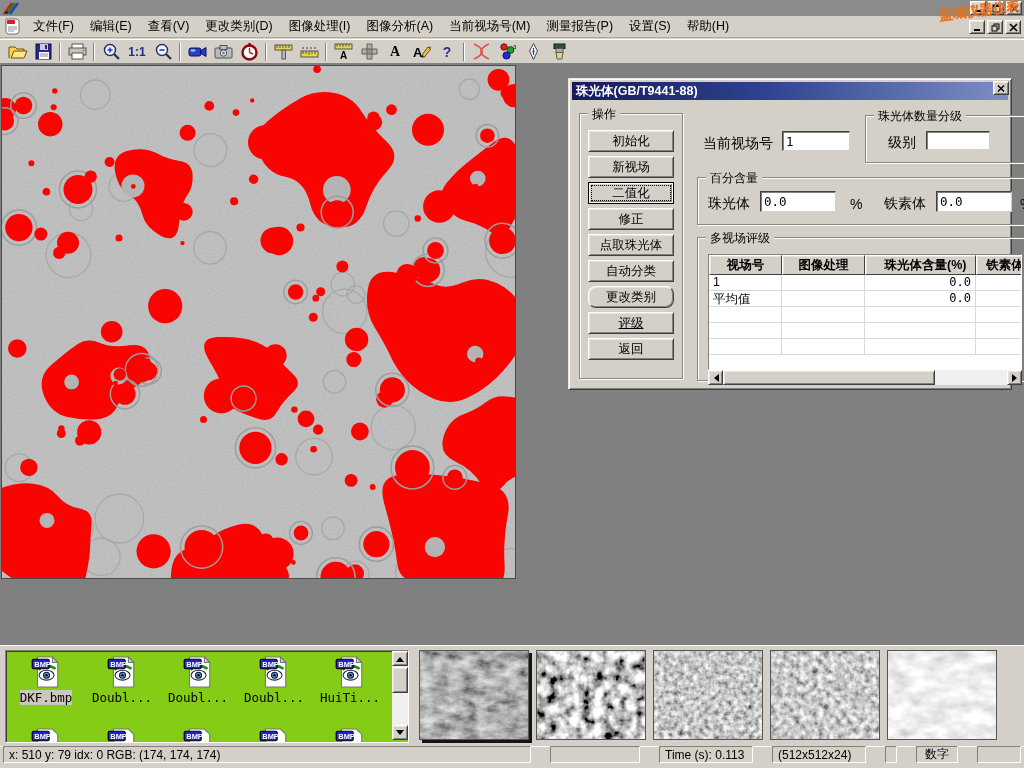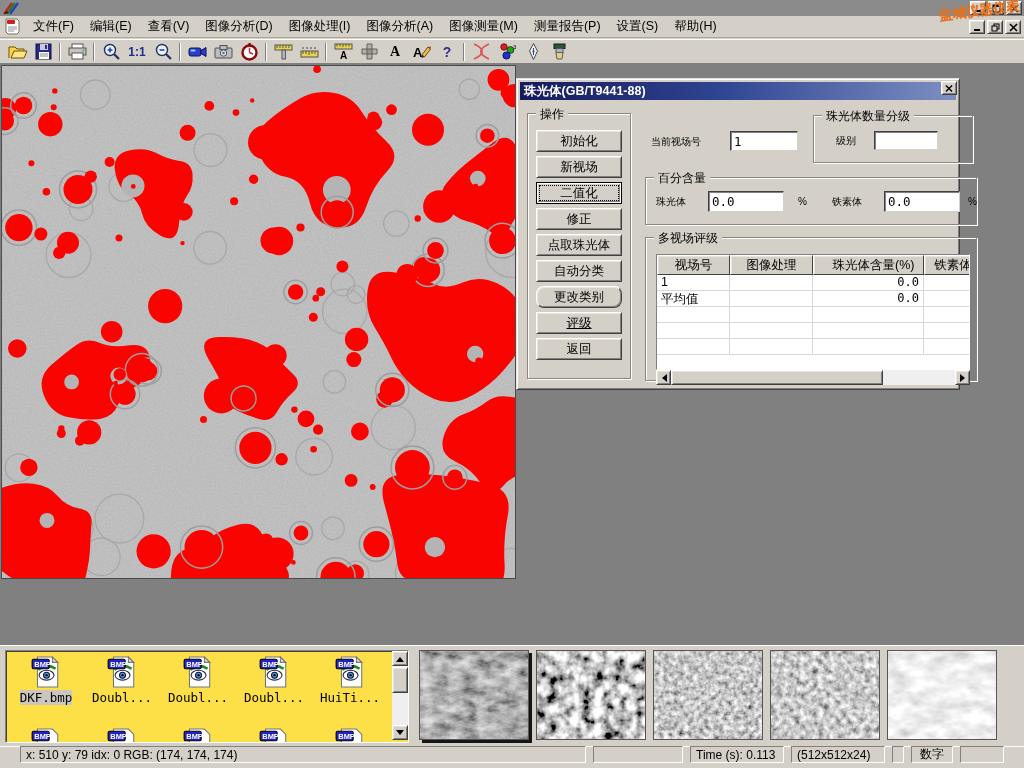--- a/index.html
+++ b/index.html
@@ -38,44 +38,44 @@
   .tsep { width:2px; height:18px; border-left:1px solid #808080; border-right:1px solid #fff; margin:0 3px; }
   .tlabel { font-weight:bold; font-size:12px; color:#1a2e8a; }
   .tlabel.black { color:#000; font-size:14px; font-family:"Liberation Serif",serif; }
   .tlabel.q { color:#30308a; font-size:14px; }
 
   
   .workspace { position:absolute; left:0; top:63px; width:1024px; height:581px; background:#808080; }
   .micro-wrap { position:absolute; left:2px; top:3px; width:513px; height:512px; outline:1px solid #4a4a4a; }
 
   
-  .dialog { position:absolute; left:516px; top:78px; width:444px; height:312px; background:#d4d0c8;
+  .dialog { position:absolute; left:568px; top:78px; width:444px; height:312px; background:#d4d0c8;
             border:1px solid; border-color:#e8e4dc #404040 #404040 #e8e4dc;
             box-shadow: inset 1px 1px 0 #fff, inset -1px -1px 0 #808080; z-index:40; }
   .dlg-title { position:absolute; left:3px; top:3px; right:3px; height:18px;
                background:linear-gradient(90deg,#16195a 0%,#2f4491 45%,#7d8fc2 100%);
                display:flex; align-items:center; padding:0 4px; }
   .dlg-title span { color:#fff; font-weight:bold; font-size:12.5px; }
   .dlg-close { position:absolute; right:2px; top:2px; width:16px; height:14px; display:flex; align-items:center; justify-content:center; }
   .dlg-close svg { width:8px; height:7px; }
   .group { position:absolute; border:1px solid #87877d; box-shadow:1px 1px 0 #fff, inset 1px 1px 0 #fff; }
   .group > .glabel { position:absolute; top:-8px; left:8px; background:#d4d0c8; padding:0 4px; font-size:12px; }
   .dbtn { position:absolute; left:8px; width:86px; height:22px; display:flex; align-items:center; justify-content:center;
           font-size:12.5px; }
   .dbtn.focus { border-color:#000; box-shadow: inset 0 0 0 1px #fff, inset 1px 1px 0 #e8e4dc, inset -2px -2px 0 #808080;
                 outline:1px dotted #000; outline-offset:-4px; font-weight:normal; }
-  .dlabel { position:absolute; font-size:10px; white-space:nowrap; }
+  .dlabel { position:absolute; font-size:14px; white-space:nowrap; }
   .edit { position:absolute; background:#fff; border:1px solid; border-color:#404040 #d4d0c8 #d4d0c8 #404040;
           box-shadow: inset 1px 1px 0 #808080; font-size:12.5px; padding:1px 3px; font-family:"DejaVu Sans Mono",monospace; }
   input.edit { outline:none; }
 
   
   .mtable { position:absolute; left:10px; top:16px; width:314px; height:116px; background:#fff;
             border:1px solid; border-color:#808080 #fff #fff #808080; overflow:hidden; }
-  .thead { display:flex; height:20px; }
+  .thead { display:flex; height:20px;font-weight:bold; }
   .th { flex:none; display:flex; align-items:center; justify-content:center; font-size:12.5px;
         border:1px solid; border-color:#fff #404040 #404040 #fff; box-shadow: inset 1px 1px 0 #e8e4dc;
         background:#d4d0c8; overflow:hidden; white-space:nowrap; }
   .trow { display:flex; height:16px; }
   .td { flex:none; border-right:1px solid #d8d8d8; border-bottom:1px solid #d8d8d8; font-size:12.5px;
         padding:0 4px; white-space:nowrap; overflow:hidden; }
   .td.num { text-align:right; font-family:"DejaVu Sans Mono",monospace; font-size:12px; }
   .c1{width:73px;} .c2{width:83px;} .c3{width:111px;padding-left:10px;} .c4{width:58px;}
 
   .hscroll { position:absolute; left:10px; top:132px; width:314px; height:15px; background:#efefef; display:flex; }
@@ -83,40 +83,40 @@
   .sthumb { height:15px; }
   .tri { width:0; height:0; }
   .tri.left  { border:4px solid transparent; border-right:5px solid #000; margin-right:3px; }
   .tri.right { border:4px solid transparent; border-left:5px solid #000; margin-left:3px; }
   .tri.up    { border:4px solid transparent; border-bottom:5px solid #000; margin-bottom:3px; }
   .tri.down  { border:4px solid transparent; border-top:5px solid #000; margin-top:3px; }
 
   
   .filmstrip { position:absolute; left:0; top:644px; width:1024px; height:102px; background:#d4d0c8;
                border-top:1px solid #808080; box-shadow: inset 0 1px 0 #fff; }
-  .filelist { position:absolute; left:5px; top:5px; width:404px; height:93px; background:#fde047;
+  .filelist { position:absolute; left:5px; top:5px; width:404px; height:93px; background:#84cc16;
               border:1px solid; border-color:#808080 #fff #fff #808080; box-shadow: inset 1px 1px 0 #404040;
               overflow:hidden; }
   .fl-inner { position:absolute; left:2px; top:2px; width:384px; height:89px; overflow:hidden; display:flex; flex-wrap:wrap; }
   .fitem { width:76px; height:72px; display:flex; flex-direction:column; align-items:center; padding-top:3px; }
   .fitem svg { width:30px; height:32px; }
   .fname { margin-top:2px; font-family:"DejaVu Sans Mono",monospace; font-size:12.5px; white-space:nowrap; }
   .fname.sel { background:#cbc7bf; }
   .vscroll { position:absolute; right:0; top:0; width:16px; height:89px; background:#efefef; }
   .vscroll .sbtn { position:absolute; left:0; width:16px; height:15px; }
   .vthumb { position:absolute; left:0; top:16px; width:16px; height:26px; }
 
   .thumbs { position:absolute; left:419px; top:5px; display:flex; gap:7px; }
   .thumb { width:110px; height:90px; border:1px solid #555; background:#999; }
   .thumb.current { box-shadow: 3px 3px 0 #151515; }
   .thumb svg { width:108px; height:88px; display:block; }
 
   
   .statusbar { position:absolute; left:0; top:746px; width:1024px; height:16px; background:#d4d0c8;
-               border-top:1px solid #fff; display:flex; align-items:center; gap:7px; padding:2px 20px; }
+               border-top:1px solid #fff; display:flex; align-items:center; gap:19px; padding:2px 3px; }
   .spanel { height:17px; display:flex; align-items:center; padding:0 5px; font-size:12px; white-space:nowrap;
             border:1px solid; border-color:#808080 #fff #fff #808080; }
 </style>
 </head>
 <body>
 
 <div id="app">
 
   <div class="titlebar">
     <svg class="logo" viewBox="0 0 16 14">
@@ -149,24 +149,24 @@
 
   <div class="menubar">
     <svg class="docicon" viewBox="0 0 17 17">
       <path d="M2 1 H13 L15 3 V14 L13 16 H4 L2 14 Z" fill="#fffff4" stroke="#707070"></path>
       <rect x="3" y="2" width="8" height="4" rx="1" fill="#cc2222"></rect>
       <path d="M4 9 H13 M4 11 H13 M4 13 H10" stroke="#9090b0" stroke-width="1"></path>
     </svg>
     <span class="menu-item">文件(F)</span>
     <span class="menu-item">编辑(E)</span>
     <span class="menu-item">查看(V)</span>
-    <span class="menu-item">图像分析(D)</span>
+    <span class="menu-item">更改类别(D)</span>
     <span class="menu-item">图像处理(I)</span>
     <span class="menu-item">图像分析(A)</span>
-    <span class="menu-item">图像测量(M)</span>
+    <span class="menu-item">当前视场号(M)</span>
     <span class="menu-item">测量报告(P)</span>
     <span class="menu-item">设置(S)</span>
     <span class="menu-item">帮助(H)</span>
     <div class="mdibtns">
       <div class="wbtn out">
         <svg viewBox="0 0 9 9">
             <rect x="1" y="6" width="6" height="2" fill="#000"></rect>
           </svg>
       </div>
       <div class="wbtn out">

